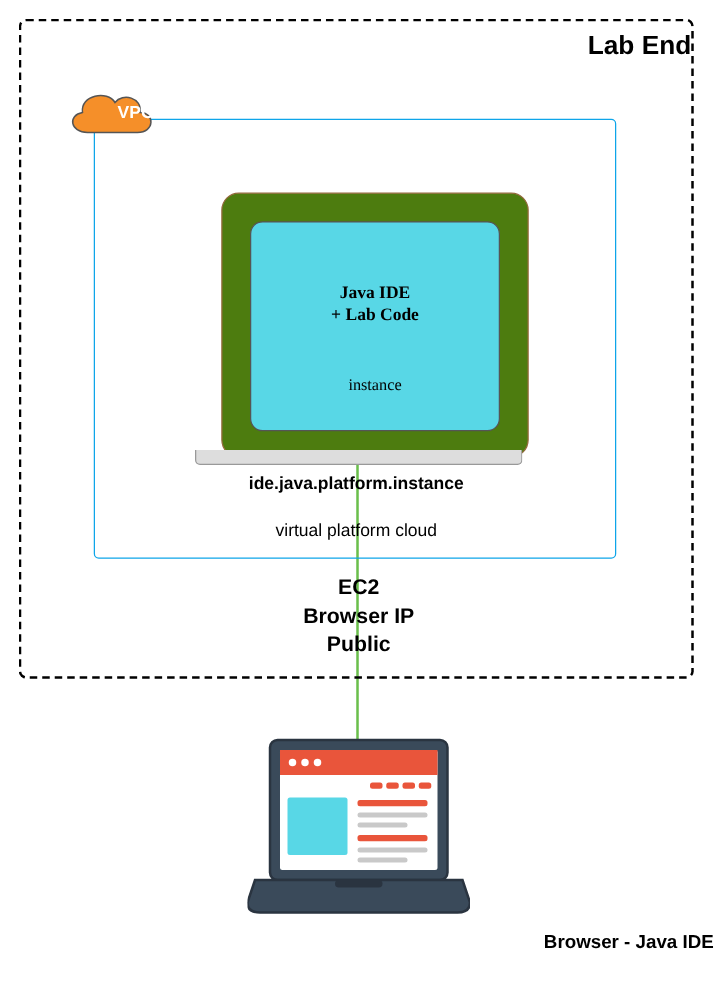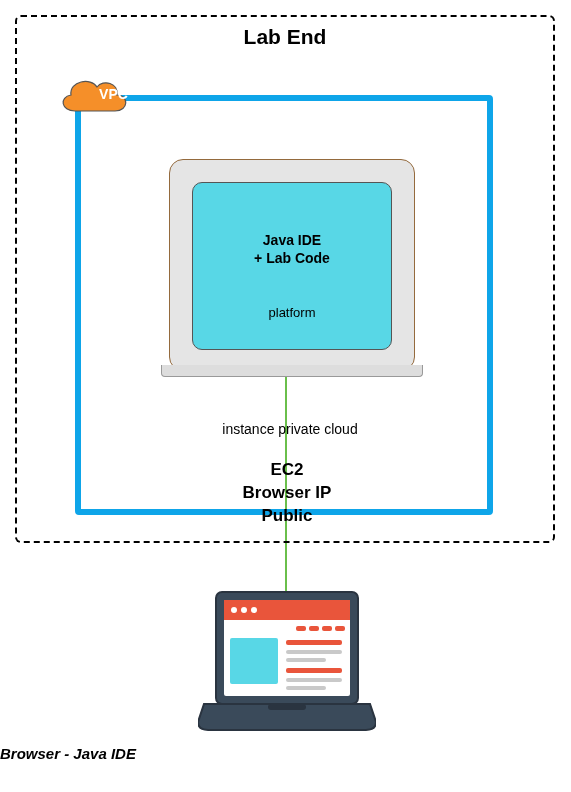--- a/index.html
+++ b/index.html
@@ -13,32 +13,32 @@
   .lab-end {
     position: absolute;
     left: 15px;
     top: 15px;
     width: 540px;
     height: 528px;
     border: 2.5px dashed #000;
     border-radius: 6px;
   }
   .lab-end-title {
-    text-align: center;
+    text-align: right;
     font-weight: bold;
     font-size: 21px;
     margin-top: 8px;
   }
   .vpc-box {
     position: absolute;
     left: 58px;
     top: 78px;
     width: 418px;
-    height: 420px;
-    border: 6px solid #0ea5e9;
+    height: 352px;
+    border: 1px solid #0ea5e9;
     border-radius: 4px;
   }
   .vpc-cloud {
     position: absolute;
     left: -28px;
     top: -30px;
     width: 80px;
     height: 50px;
   }
   .vpc-label-inside {
@@ -47,27 +47,28 @@
     top: -15px;
     width: 65px;
     text-align: center;
     font-weight: bold;
     font-size: 14px;
     color: #fff;
     z-index: 5;
   }
   .instance-box {
     position: absolute;
-    left: 88px;
+    left: 101px;
     top: 58px;
     width: 246px;
     height: 212px;
-    background: #e5e5e5;
+    background: #4d7c0f;
     border-radius: 14px;
     border: 1px solid #946a3d;
+    font-family: Liberation Serif, serif;
   }
   .container-box {
     position: absolute;
     left: 22px;
     top: 22px;
     width: 200px;
     height: 168px;
     background: #58d7e6;
     border-radius: 10px;
     border: 1px solid #555;
@@ -144,24 +145,23 @@
     left: 198px;
     top: 590px;
     width: 178px;
     height: 145px;
   }
   .browser-label {
     position: absolute;
     left: 0;
     top: 745px;
     width: 571px;
-    text-align: left;
+    text-align: right;
     font-weight: bold;
     font-size: 15px;
-    font-style: italic;
   }
 </style>
 </head>
 <body>
 
 <div class="arrow-line"></div>
 <div class="arrow-head"></div>
 
 <div class="lab-end">
   <div class="lab-end-title">Lab End</div>
@@ -177,25 +177,26 @@
                Z" fill="#f58f29" stroke="#555" stroke-width="1.2"></path>
     </svg>
     <div class="vpc-label-inside">VPC</div>
 
     <div class="instance-box">
       <div class="container-box">
         <div class="container-title">
           <span>Java IDE</span><br>
           <span>+ Lab Code</span>
         </div>
-        <div class="container-sub">platform</div>
+        <div class="container-sub">instance</div>
       </div>
     </div>
     <div class="instance-bottom"></div>
-    <div class="vpc-caption">instance private cloud</div>
+    <div class="instance-label">ide.java.platform.instance</div>
+    <div class="vpc-caption">virtual platform cloud</div>
   </div>
 
   <div class="ec2-label">
     <span>EC2</span><br>
     <span>Browser IP</span><br>
     <span>Public</span>
   </div>
 </div>
 
 <svg class="laptop" viewBox="0 0 178 145">

